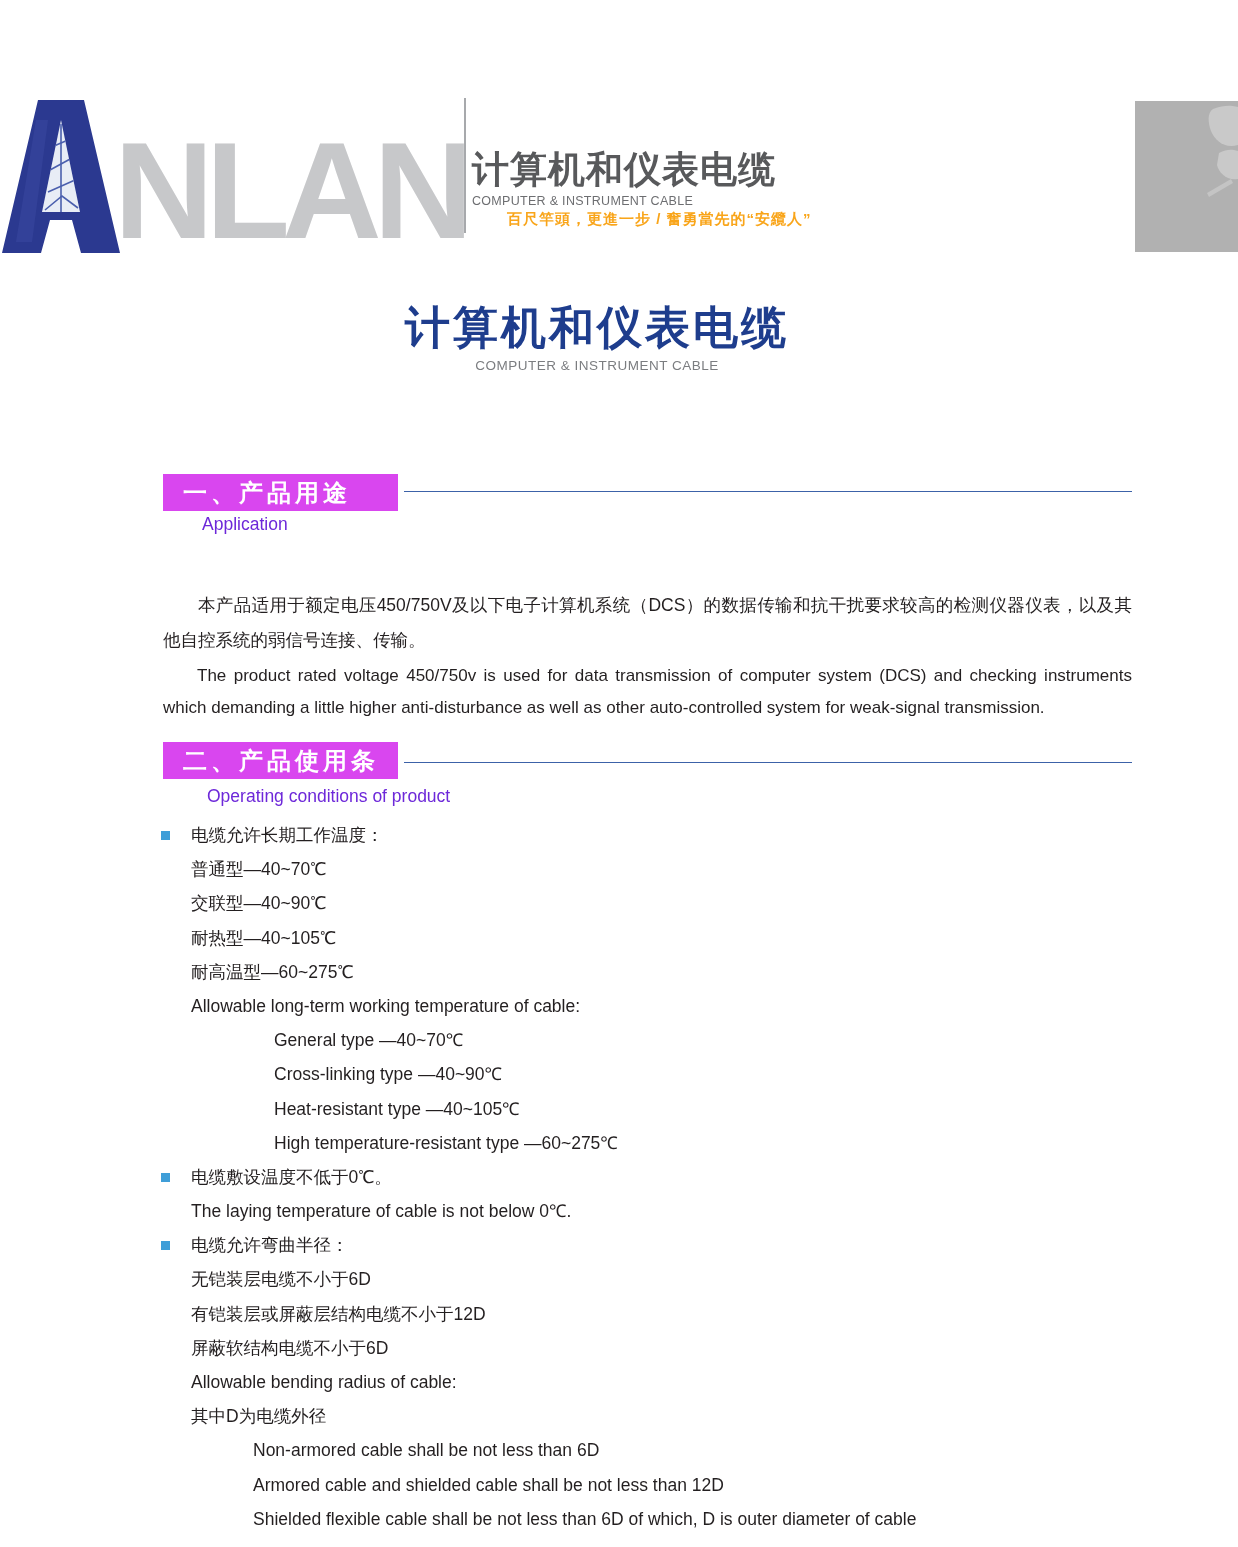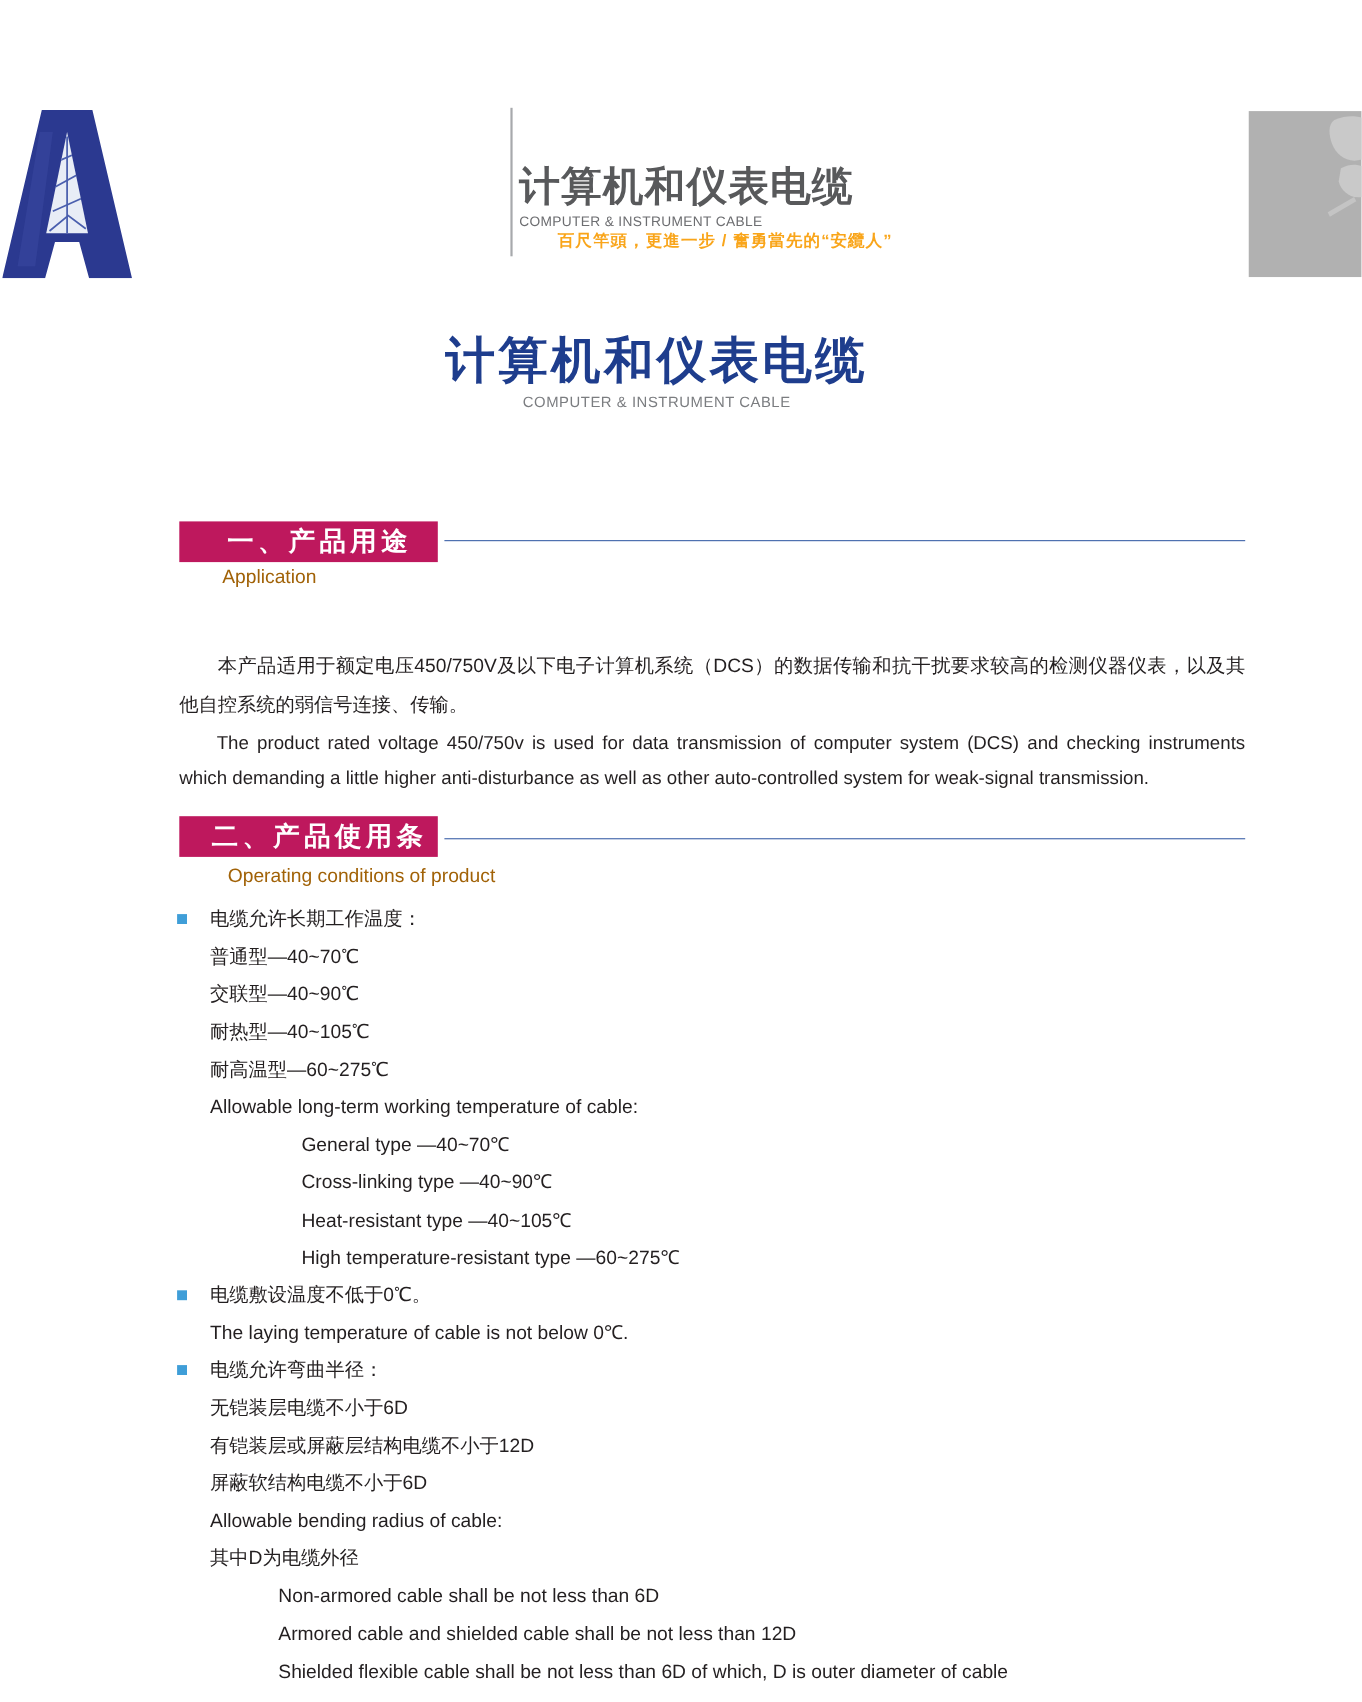--- a/index.html
+++ b/index.html
@@ -101,46 +101,45 @@
     letter-spacing: 0.5px;
     color: #7b7d80;
   }
 
   
   .sec-banner {
     position: absolute;
     left: 163px;
     width: 235px;
     height: 37px;
-    background: #be185d;
+    background: #d946ef;
     color: #ffffff;
     font-size: 24px;
     line-height: 37px;
     letter-spacing: 4px;
     padding-left: 20px;
     box-sizing: border-box;
     font-weight: bold;
-    text-align: center;
   }
   .sec-rule {
     position: absolute;
     left: 404px;
     width: 728px;
     height: 1px;
     background: #3c62a8;
   }
   .banner-1 { top: 474px; }
   .rule-1 { top: 491px; }
   .banner-2 { top: 742px; }
   .rule-2 { top: 762px; }
 
   .sec-sub {
     position: absolute;
     font-size: 17.5px;
-    color: #a16207;
+    color: #6d28d9;
   }
   .sub-1 { left: 202px; top: 514px; }
   .sub-2 { left: 207px; top: 786px; }
 
   
   .para {
     position: absolute;
     left: 163px;
     width: 969px;
     color: #231f20;
@@ -194,20 +193,21 @@
     <g clip-path="url(#counterClip)" stroke="#4a5fae" stroke-width="1.6" fill="none">
       <path d="M59,24 L59,112"></path>
       <path d="M48,70 L70,58"></path>
       <path d="M46,92 L73,80"></path>
       <path d="M52,46 L66,40"></path>
       <path d="M43,110 L60,96 L76,108"></path>
     </g>
     <text x="59" y="120" text-anchor="middle" font-size="10" fill="transparent">A</text>
   </svg>
 
+  <div class="logo-rest">NLAN</div>
 
   <div class="header-sep"></div>
 
   <div class="header-title-cn">计算机和仪表电缆</div>
   <div class="header-title-en">COMPUTER &amp; INSTRUMENT CABLE</div>
   <div class="header-tagline">百尺竿頭，更進一步 / 奮勇當先的“安纜人”</div>
 
   <svg class="corner-photo" viewBox="0 0 103 151" xmlns="http://www.w3.org/2000/svg">
     <rect x="0" y="0" width="103" height="151" fill="#b1b1b1"></rect>
     <path d="M78,8 C92,2 103,6 103,6 L103,44 C90,48 80,40 76,30 C73,22 72,12 78,8 Z" fill="#c9c9c9"></path>

